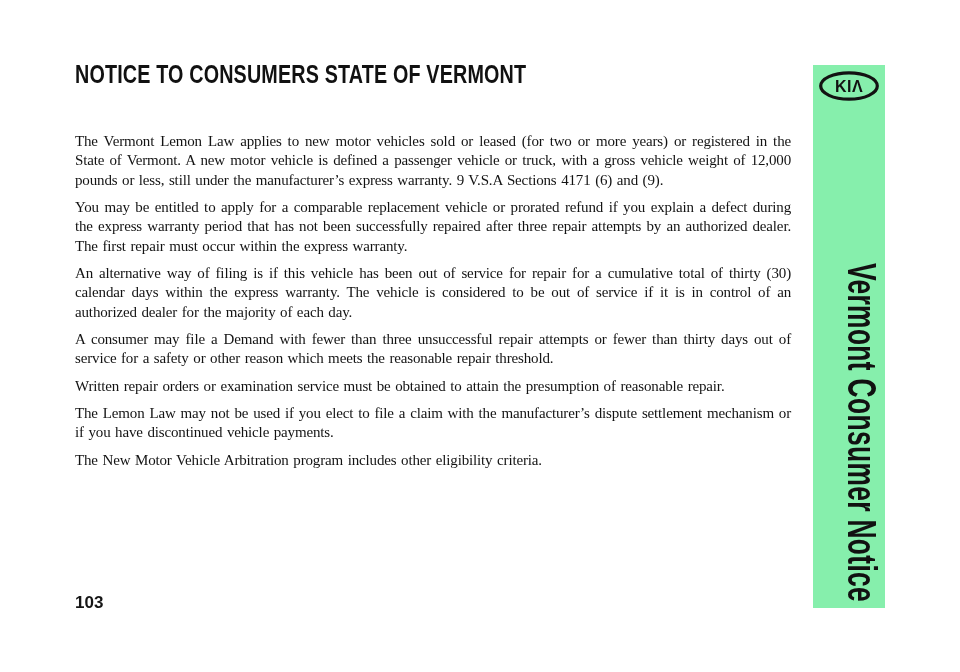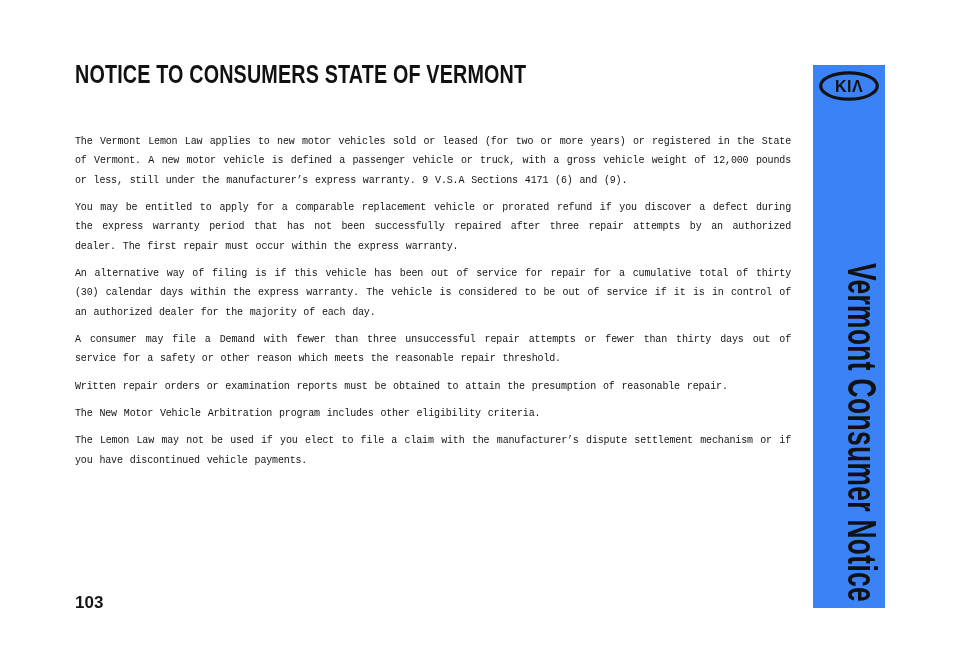--- a/index.html
+++ b/index.html
@@ -30,32 +30,32 @@
     letter-spacing: 0.2px;
   }
   .doc-body {
     position: absolute;
     left: 75px; top: 132px;
     width: 716px;
     color: #131313;
   }
   .doc-body p {
     margin: 0 0 8px 0;
-    font-family: Liberation Mono, monospace;
-    font-size: 10px;
+    font-family: Liberation Serif, serif;
+    font-size: 15px;
     line-height: 19.35px;
     text-align: justify;
     letter-spacing: -0.15px;
     word-spacing: 1px;
   }
   .sidebar {
     position: absolute;
     left: 813px; top: 65px;
     width: 72px; height: 543px;
-    background: #3b82f6;
+    background: #86efac;
   }
   .kia-logo {
     position: absolute;
     left: 5px; top: 6px;
   }
   .vlabel {
     position: absolute;
     left: 29px;  
     top: 198px;  
     writing-mode: vertical-rl;
@@ -93,32 +93,32 @@
 <body>
 
 <div class="page">
 
   <h1 class="title">NOTICE TO CONSUMERS STATE OF VERMONT</h1>
 
   <div class="doc-body">
 
       <p>The Vermont Lemon Law applies to new motor vehicles sold or leased (for two or more years) or registered in the State of Vermont. A new motor vehicle is defined a passenger vehicle or truck, with a gross vehicle weight of 12,000 pounds or less, still under the manufacturer’s express warranty. 9 V.S.A Sections 4171 (6) and (9).</p>
 
-      <p>You may be entitled to apply for a comparable replacement vehicle or prorated refund if you discover a defect during the express warranty period that has not been successfully repaired after three repair attempts by an authorized dealer. The first repair must occur within the express warranty.</p>
+      <p>You may be entitled to apply for a comparable replacement vehicle or prorated refund if you explain a defect during the express warranty period that has not been successfully repaired after three repair attempts by an authorized dealer. The first repair must occur within the express warranty.</p>
 
       <p>An alternative way of filing is if this vehicle has been out of service for repair for a cumulative total of thirty (30) calendar days within the express warranty.  The vehicle is considered to be out of service if it is in control of an authorized dealer for the majority of each day.</p>
 
       <p>A consumer may file a Demand with fewer than three unsuccessful repair attempts or fewer than thirty days out of service for a safety or other reason which meets the reasonable repair threshold.</p>
 
-      <p>Written repair orders or examination reports must be obtained to attain the presumption of reasonable repair.</p>
+      <p>Written repair orders or examination service must be obtained to attain the presumption of reasonable repair.</p>
 
 
+      <p>The Lemon Law may not be used if you elect to file a claim with the manufacturer’s dispute settlement mechanism or if you have discontinued vehicle payments.</p>
+
       <p>The New Motor Vehicle Arbitration program includes other eligibility criteria.</p>
-
-      <p>The Lemon Law may not be used if you elect to file a claim with the manufacturer’s dispute settlement mechanism or if you have discontinued vehicle payments.</p>
     </div>
 
   <div class="sidebar">
     <svg class="kia-logo" width="62" height="30" viewBox="0 0 62 30">
       <ellipse cx="31" cy="15" rx="28.3" ry="13.2" fill="none" stroke="#121212" stroke-width="3.2"></ellipse>
       <text x="31" y="21" text-anchor="middle" font-family="Liberation Sans, sans-serif" font-weight="bold" font-size="16" letter-spacing="0.5" fill="#121212">KIΛ</text>
     </svg>
     <div class="vlabel">Vermont Consumer Notice</div>
   </div>
 

